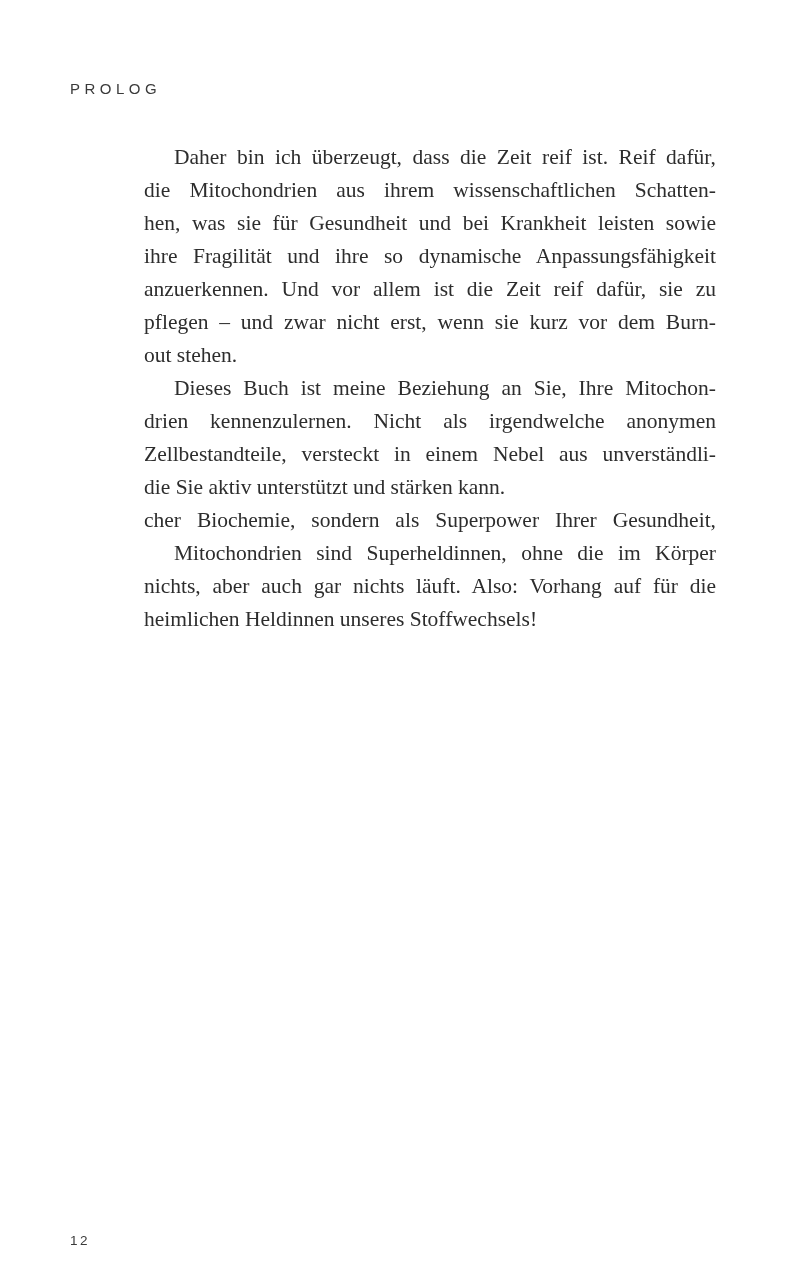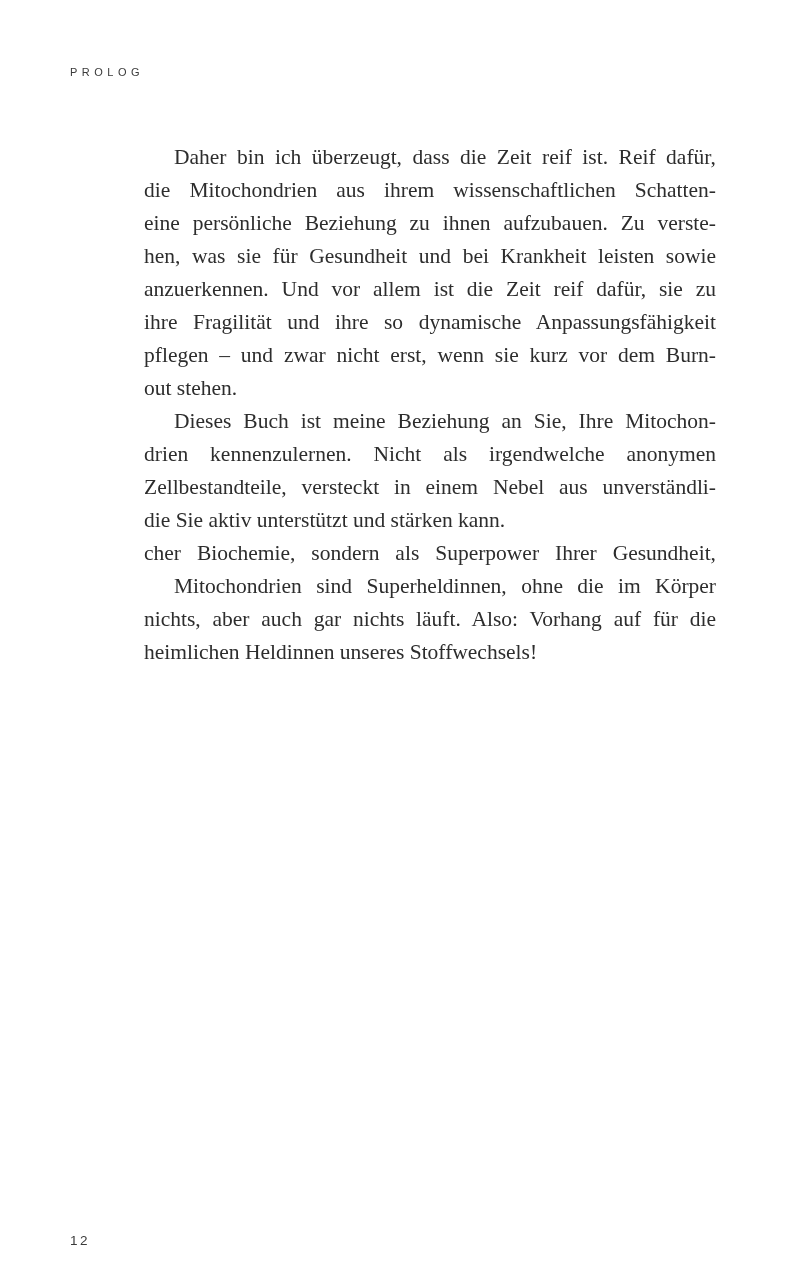--- a/index.html
+++ b/index.html
@@ -10,23 +10,23 @@
   .page {
     position: relative;
     width: 798px;
     height: 1270px;
     background: #ffffff;
     overflow: hidden;
   }
   .page-header {
     position: absolute;
     left: 70px;
-    top: 66px;
+    top: 80px;
     font-family: "Liberation Sans", "DejaVu Sans", sans-serif;
-    font-size: 11px;
+    font-size: 15px;
     letter-spacing: 4.5px;
     color: #3a3a3a;
   }
   .text-block {
     position: absolute;
     left: 113px;
     top: 141px;
     width: 572px;
     font-family: "Liberation Serif", "DejaVu Serif", serif;
     font-size: 21.5px;
@@ -66,24 +66,23 @@
 
 <div class="page">
 
   <div class="page-header">PROLOG</div>
 
   <div class="text-block">
 
     <p class="paragraph">
       <span class="line first" style="display:block">Daher bin ich überzeugt, dass die Zeit reif ist. Reif dafür,</span>
       <span class="line" style="display:block">die Mitochondrien aus ihrem wissenschaftlichen Schatten-</span>
-      <span class="line" style="display:block">eine persönliche Beziehung zu ihnen aufzubauen. Zu verste-</span>
       <span class="line" style="display:block">hen, was sie für Gesundheit und bei Krankheit leisten sowie</span>
+      <span class="line" style="display:block">ihre Fragilität und ihre so dynamische Anpassungsfähigkeit</span>
       <span class="line" style="display:block">anzuerkennen. Und vor allem ist die Zeit reif dafür, sie zu</span>
-      <span class="line" style="display:block">ihre Fragilität und ihre so dynamische Anpassungsfähigkeit</span>
       <span class="line" style="display:block">pflegen – und zwar nicht erst, wenn sie kurz vor dem Burn-</span>
       <span class="line last" style="display:block">out stehen.</span>
     </p>
 
     <p class="paragraph">
       <span class="line first" style="display:block">Dieses Buch ist meine Beziehung an Sie, Ihre Mitochon-</span>
       <span class="line" style="display:block">drien kennenzulernen. Nicht als irgendwelche anonymen</span>
       <span class="line" style="display:block">Zellbestandteile, versteckt in einem Nebel aus unverständli-</span>
       <span class="line last" style="display:block">die Sie aktiv unterstützt und stärken kann.</span>
       <span class="line" style="display:block">cher Biochemie, sondern als Superpower Ihrer Gesundheit,</span>

